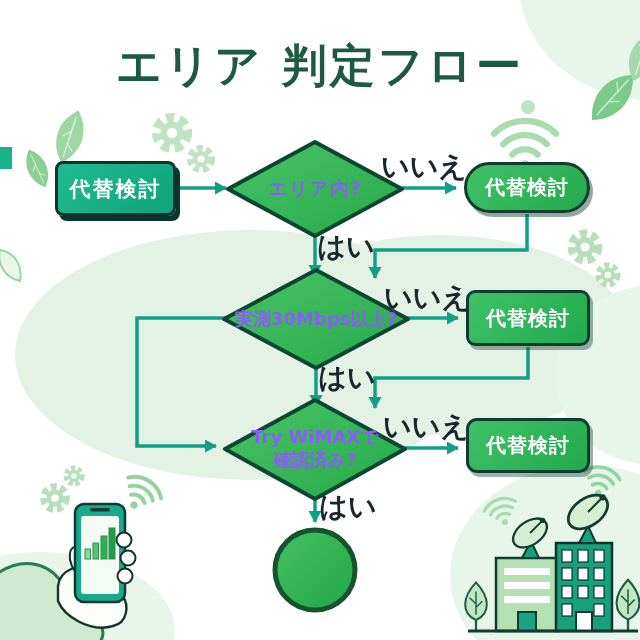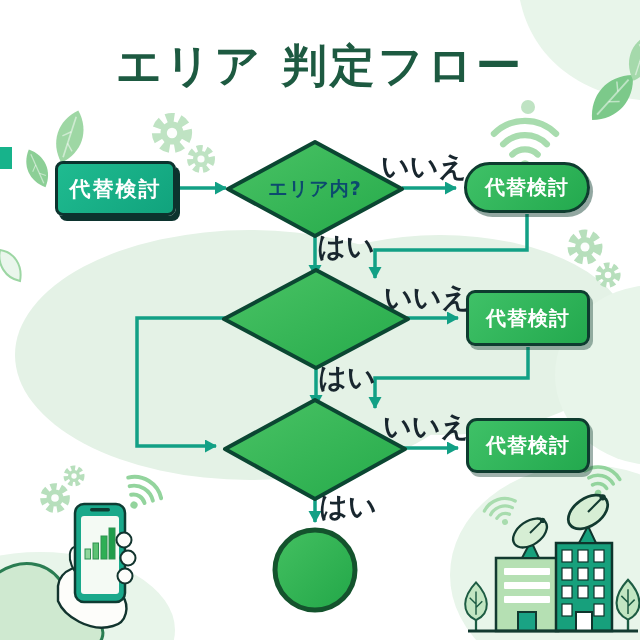--- a/index.html
+++ b/index.html
@@ -11,21 +11,21 @@
   .node{position:absolute;display:flex;align-items:center;justify-content:center;
         box-sizing:border-box;color:#ffffff;font-weight:800;}
   .start{left:55px;top:161px;width:121px;height:55px;border:3px solid #0c332e;border-radius:8px;
          background:linear-gradient(135deg,#1fbb90,#11a37d);box-shadow:4px 5px 0 #0c332e;font-size:21px;letter-spacing:2px;}
   .pill{left:464px;top:162px;width:126px;height:51px;border:3px solid #0e3c2f;border-radius:26px;
         background:linear-gradient(135deg,#3fc167,#23a94e);box-shadow:3px 4px 0 rgba(14,60,47,.45);font-size:20px;letter-spacing:1px;}
   .box2{left:466px;top:290px;width:124px;height:56px;border:3px solid #0e3c2f;border-radius:9px;
         background:linear-gradient(135deg,#3fc167,#23a94e);box-shadow:3px 4px 0 rgba(14,60,47,.4);font-size:20px;letter-spacing:1px;}
   .box3{left:466px;top:418px;width:124px;height:55px;border:3px solid #0e3c2f;border-radius:11px;
         background:linear-gradient(135deg,#3fc167,#23a94e);box-shadow:3px 4px 0 rgba(14,60,47,.4);font-size:20px;letter-spacing:1px;}
-  .lbl{position:absolute;transform:translate(-50%,-50%);color:#0c4a6e;font-weight:800;text-align:center;white-space:nowrap;}
+  .lbl{position:absolute;transform:translate(-50%,-50%);color:#8b5cf6;font-weight:800;text-align:center;white-space:nowrap;}
   .d1{left:315px;top:189px;font-size:19px;letter-spacing:1px;}
   .d2{left:316px;top:319px;font-size:18px;}
   .d3{left:315px;top:448px;font-size:18px;line-height:1.3;}
   .end{left:315px;top:570px;font-size:21px;letter-spacing:1px;}
   .edge{position:absolute;transform:translate(-50%,-50%);color:#18262e;font-weight:800;font-size:28px;white-space:nowrap;}
   .no1{left:424px;top:167px;} .yes1{left:346px;top:247px;}
   .no2{left:427px;top:298px;} .yes2{left:347px;top:378px;}
   .no3{left:426px;top:427px;} .yes3{left:348px;top:507px;}
 </style>
 </head>
@@ -181,21 +181,24 @@
   <span>代替検討</span>
 </div>
 <div class="node box2">
   <span>代替検討</span>
 </div>
 <div class="node box3">
   <span>代替検討</span>
 </div>
 
 <div class="lbl d1">エリア内?</div>
+<div class="lbl d2">実測30Mbps以上?</div>
 <div class="lbl d3">
+  <div>Try WiMAXで</div>
+  <div>確認済み?</div>
 </div>
 
 <div class="edge no1">いいえ</div>
 <div class="edge yes1">はい</div>
 <div class="edge no2">いいえ</div>
 <div class="edge yes2">はい</div>
 <div class="edge no3">いいえ</div>
 <div class="edge yes3">はい</div>
 
 </div>

